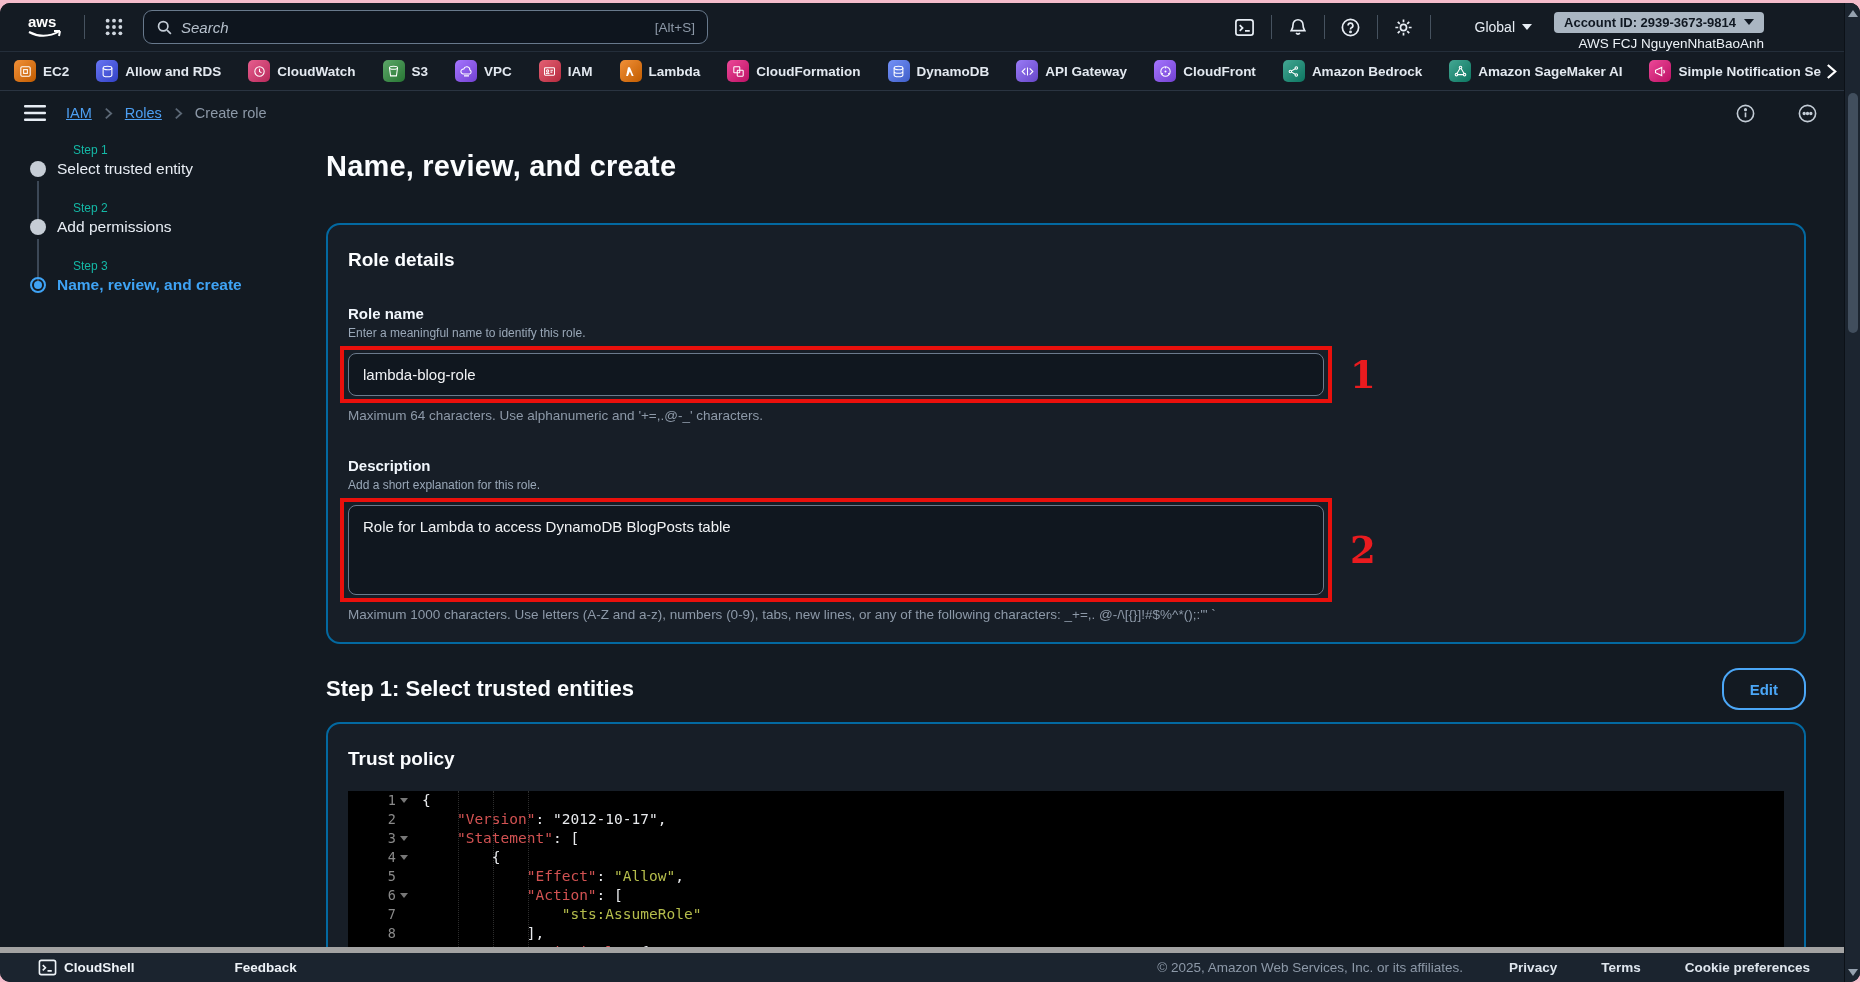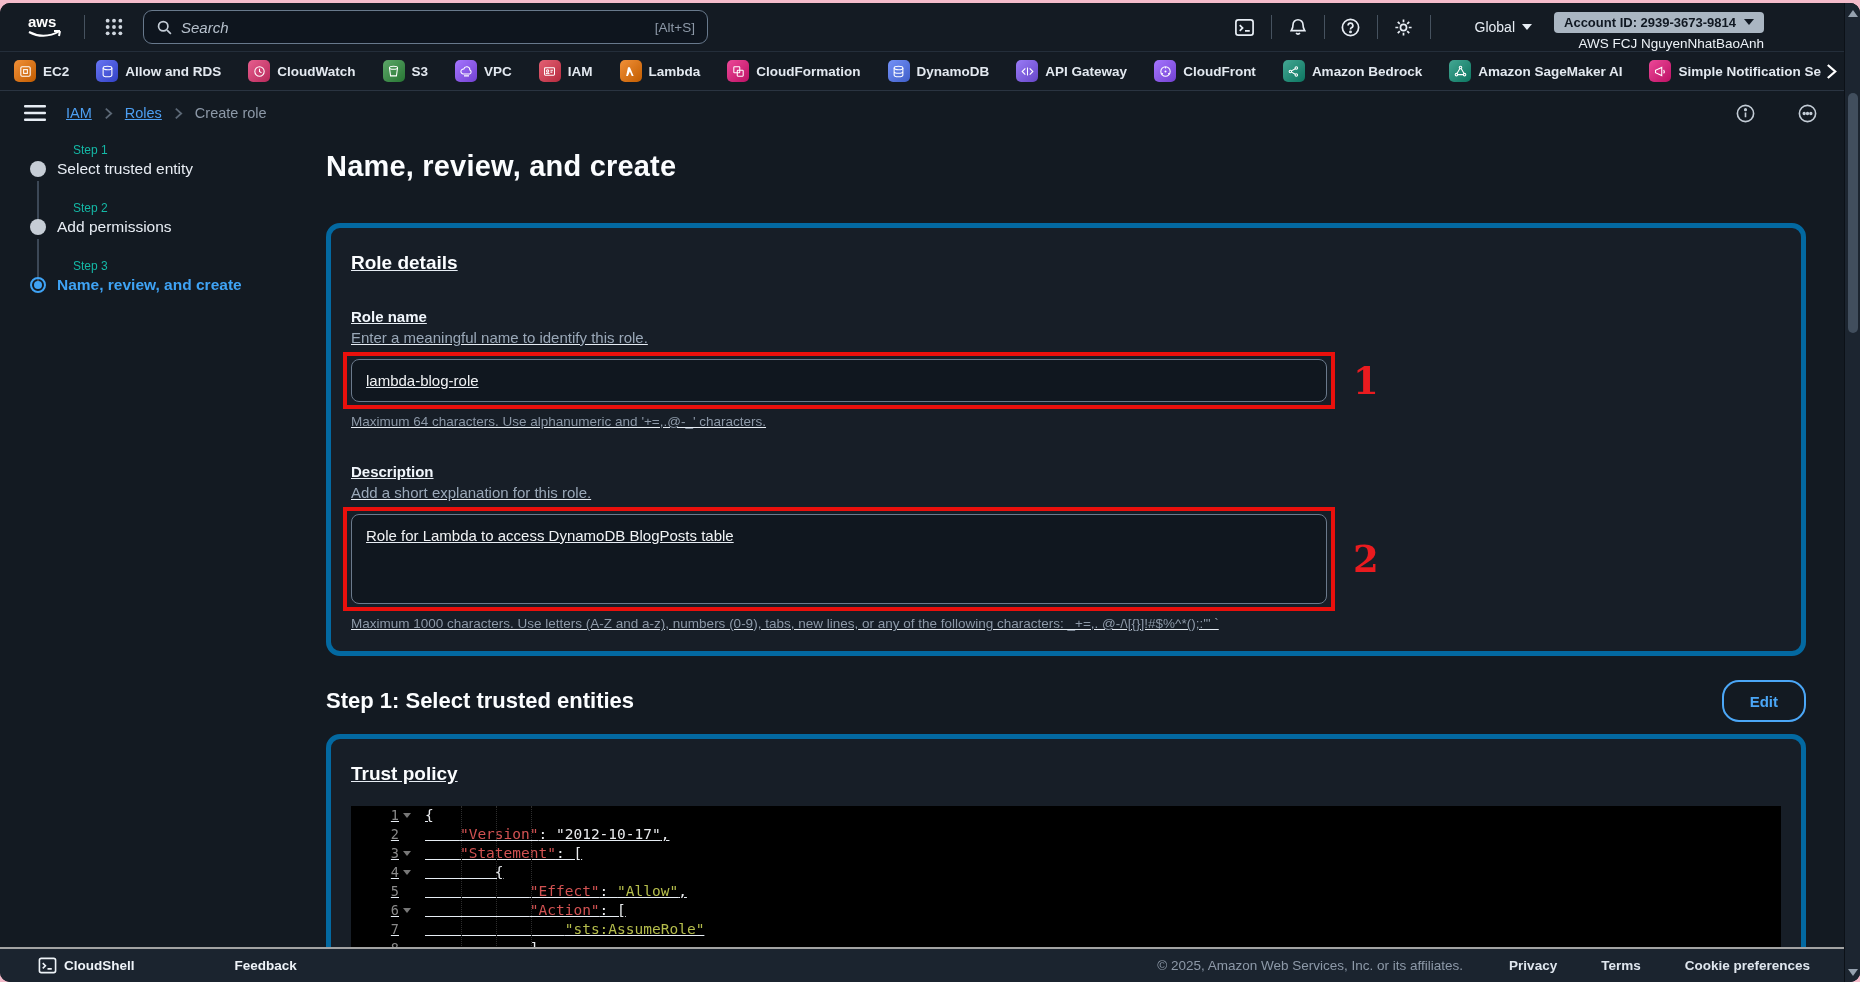--- a/index.html
+++ b/index.html
@@ -59,26 +59,26 @@
   .step .stitle { font-size:15.5px; color:#e8edf4; }
   .step.active .stitle { color:#3fa3f5; font-weight:bold; }
   .bullet { position:absolute; left:0; top:18px; width:16px; height:16px; border-radius:50%; background:#c6cdd6; }
   .step.active .bullet { background:transparent; border:2px solid #3fa3f5; }
   .step.active .bullet::before { content:""; position:absolute; left:50%; top:50%; width:8px; height:8px;
     margin:-4px 0 0 -4px; border-radius:50%; background:#3fa3f5; }
   .step:not(:last-child)::after { content:""; position:absolute; left:7px; top:38px; height:44px;
     border-left:2px solid #3c4857; }
   .content { flex:1; margin:0 54px 0 16px; overflow:hidden; display:flex; flex-direction:column; }
   h1.page-title { font-size:29px; font-weight:bold; color:#fbfdff; margin:15px 0 0 0; letter-spacing:.2px; }
-  .panel { background:#171e27; border:5px solid #0369a1; border-radius:14px; padding:24px 20px 20px 20px;text-decoration:underline; }
+  .panel { background:#171e27; border:2px solid #0369a1; border-radius:14px; padding:24px 20px 20px 20px; }
   .panel-title { font-size:19px; font-weight:bold; color:#fbfdff; }
   #roleDetails { margin-top:40px; }
   .field { margin-top:34px; position:relative; }
   .field-label { font-size:15px; font-weight:bold; color:#f1f6fc; }
-  .field-desc { font-size:15px; color:#9aa8b8; margin-top:4px; }
+  .field-desc { font-size:12px; color:#9aa8b8; margin-top:4px; }
   .control { position:relative; width:976px; margin-top:13px; }
   .control input, .control textarea { width:976px; background:#10171f; border:1px solid #6b7a8c;
     border-radius:8px; color:#f1f3f5; font-size:15px; padding:0 14px;
     font-family:"Liberation Sans",sans-serif; outline:none; display:block; resize:none; }
   .control input { height:43px; }
   .control textarea { height:90px; padding-top:11px; line-height:20px; }
   .red-frame { position:absolute; top:-7px; left:-8px; right:-8px; bottom:-7px;
     border:4px solid #ea100c; pointer-events:none; }
   .annot { position:absolute; left:calc(100% + 26px); top:50%; transform:translateY(-50%);
     font-family:"DejaVu Serif",serif; font-weight:bold; font-size:37px; color:#ea1b1f; }
@@ -92,21 +92,21 @@
     font-family:"DejaVu Sans Mono",monospace; font-size:14.5px; }
   .guide { position:absolute; top:0; bottom:0; border-left:1px dotted #2d2d2d; }
   .cl { display:flex; height:19px; line-height:19px; align-items:center; }
   .cl .num { width:48px; text-align:right; color:#8a8a8a; font-size:13.5px; flex:0 0 48px; }
   .cl .fold { width:16px; flex:0 0 16px; display:flex; justify-content:center; align-items:center; }
   .cl .fold i { width:0; height:0; border-left:4px solid transparent; border-right:4px solid transparent;
     border-top:5px solid #777; }
   .cl .ct { white-space:pre; padding-left:10px; }
   .tk { color:#d25252; } .ts { color:#b5bd4c; } .td { color:#e8eaed; } .tp { color:#e8eaed; }
   
-  .footer { height:35px; flex:0 0 35px; background:#1b242f; border-top:2px solid #a3a3a3;
+  .footer { height:35px; flex:0 0 35px; background:#1b242f; border-top:6px solid #a3a3a3;
     display:flex; align-items:center; padding:0 50px 0 38px; font-size:13.5px; }
   .foot-btn { display:flex; align-items:center; gap:7px; background:none; border:none; cursor:pointer;
     color:#eef3f8; font-size:13.5px; font-weight:600; }
   .feedback { margin-left:100px; }
   .foot-spacer { flex:1; }
   .copyright { color:#8d99a8; margin-right:46px; }
   .foot-links { display:flex; gap:44px; }
   .foot-links a { color:#dfe6ee; cursor:pointer; text-decoration:none; font-weight:600;text-align:center; }
   
   .sb { position:absolute; right:0; top:0; bottom:0; width:16px; background:#1c2530; border-left:1px solid #0c1117; }

